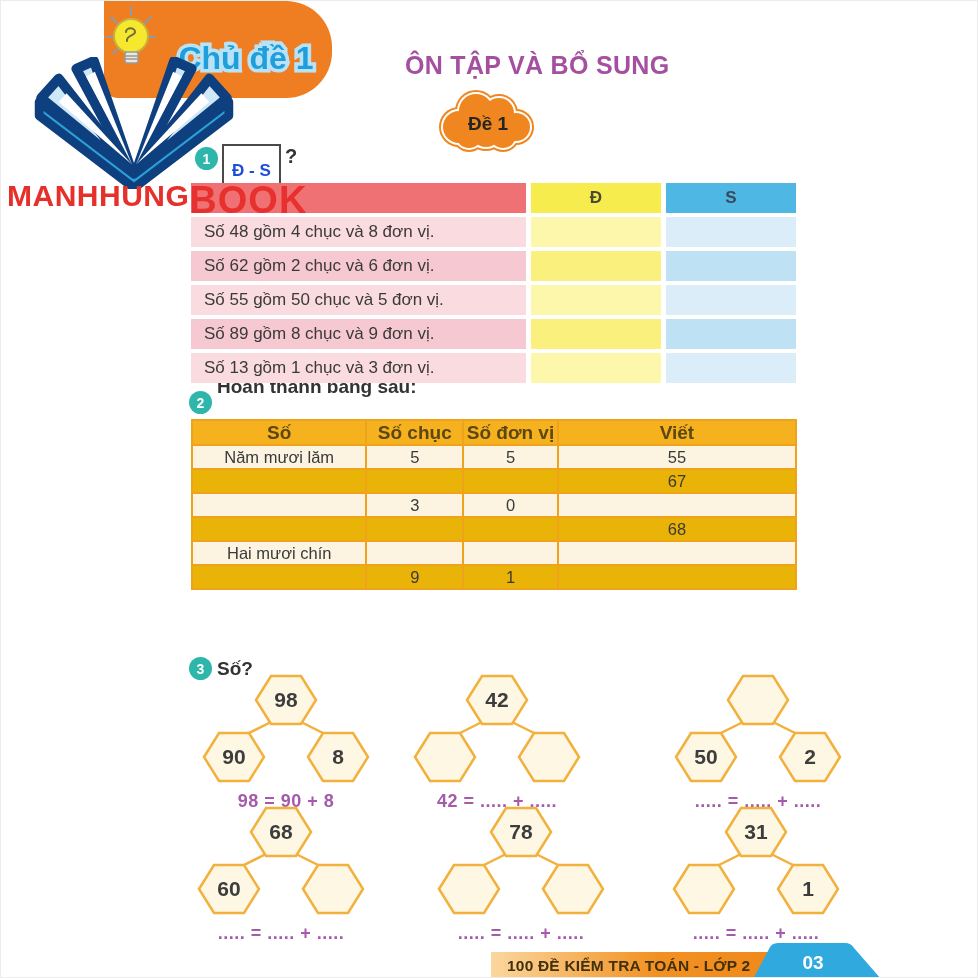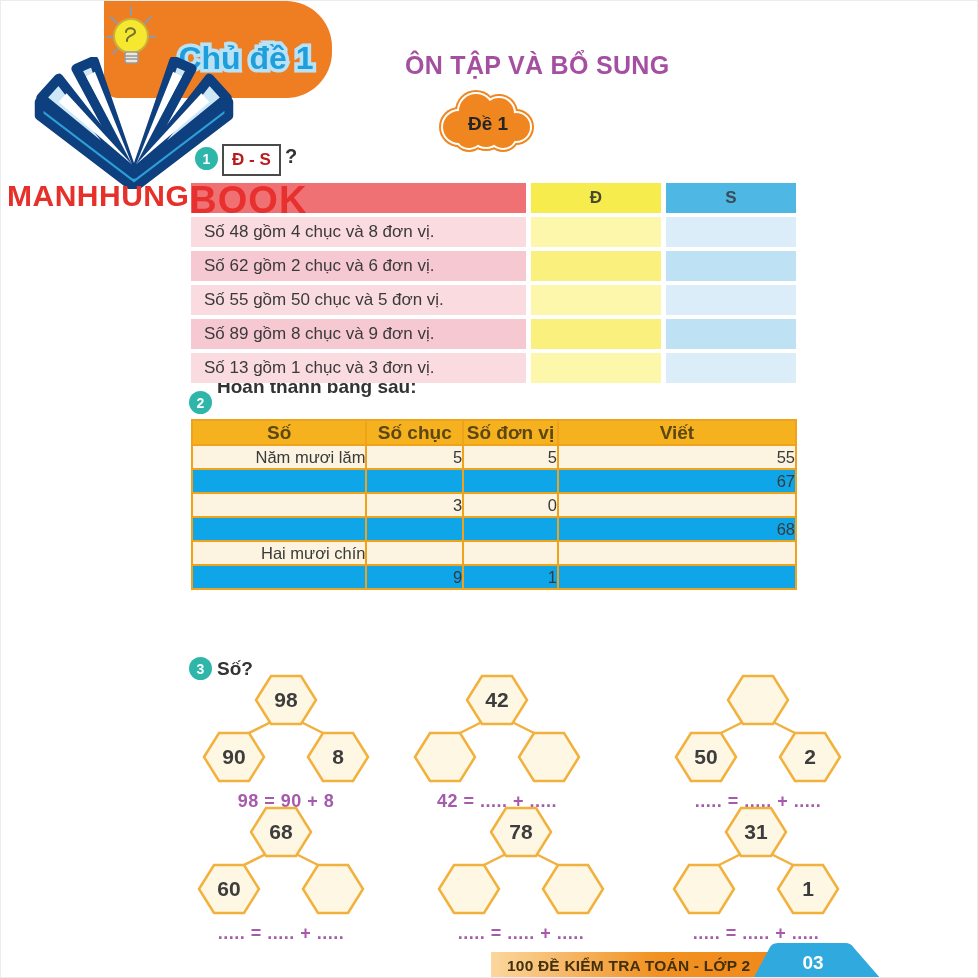--- a/index.html
+++ b/index.html
@@ -18,44 +18,44 @@
   .brand-2 { font-size:38px; font-weight:800; color:#E8312E; letter-spacing:1px; }
   .unit-title { position:absolute; left:404px; top:50px; font-size:25px; font-weight:800;
                 color:#A44F9F; letter-spacing:.3px; }
   .cloud-wrap { position:absolute; left:430px; top:86px; }
 
   
   .sec-circle { position:absolute; width:23px; height:23px; border-radius:50%;
                 background:#2EB6AA; color:#fff; font-size:14px; font-weight:800;
                 display:flex; align-items:center; justify-content:center; }
   .ds-box { position:absolute; left:221px; top:143px; border:2.5px solid #4a4a4a;
-            background:#fff; padding:4px 8px; font-size:17px; font-weight:800; color:#b91c1c; }
+            background:#fff; padding:15px 8px; font-size:17px; font-weight:800; color:#1d4ed8; }
   .qmark { position:absolute; left:284px; top:144px; font-size:20px; font-weight:800; color:#333; }
   .sec-title { position:absolute; font-size:19px; font-weight:800; color:#333; }
 
   
   .table1 { position:absolute; left:190px; top:182px; display:grid;
             grid-template-columns:335px 130px 130px; grid-auto-rows:30px;
             column-gap:5px; row-gap:4px; z-index:1; }
   .t1 { display:flex; align-items:center; justify-content:center; font-size:17px; color:#3a3a3a; }
   .t1-stmt { justify-content:flex-start; padding-left:13px; }
   .h-red { background:#EF7173; }
   .h-yel { background:#F7EC4D; font-weight:700; color:#4a4a33; }
   .h-blu { background:#4FB7E3; font-weight:700; color:#3a4a58; }
   .p-lt { background:#FADBE0; } .p-dk { background:#F6C9D2; }
   .y-lt { background:#FDF7AB; } .y-dk { background:#FAF07E; }
   .b-lt { background:#DAEDF8; } .b-dk { background:#BFE1F4; }
 
   
   .table2 { position:absolute; left:190px; top:418px; width:606px; border-collapse:collapse; }
   .table2 th, .table2 td { border:2px solid #EFA21C; text-align:center; }
   .table2 th { background:#F6B11F; color:#5C4712; font-size:19px; font-weight:700; height:25px; }
-  .table2 td { font-size:16.5px; color:#3a3a3a; height:24px;text-align:right; }
+  .table2 td { font-size:16.5px; color:#3a3a3a; height:24px; }
   .r-cream td { background:#FCF4E1; }
-  .r-amber td { background:#0ea5e9; }
+  .r-amber td { background:#eab308; }
 
   
   .diagram { position:absolute; width:176px; text-align:center; }
   .hex-num { font-size:21px; font-weight:700; fill:#3d3d3d; }
   .caption { margin-top:2px; font-size:18px; font-weight:700; color:#A55AAB; letter-spacing:.5px; }
 
   
   .footer-bar { position:absolute; left:490px; top:951px; width:368px; height:36px;
                 border-top-right-radius:10px;
                 background:linear-gradient(90deg,#FBD79E 0%,#F19122 45%,#EF8315 100%); z-index:2; }

